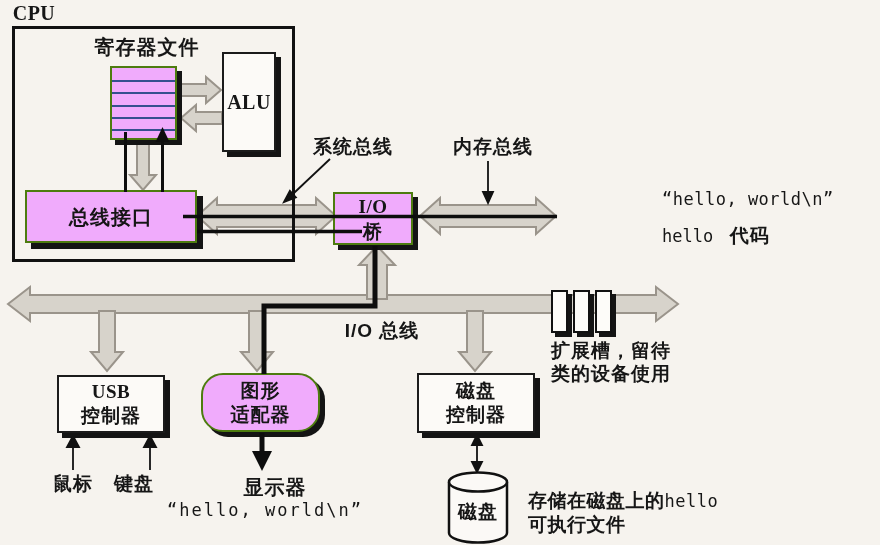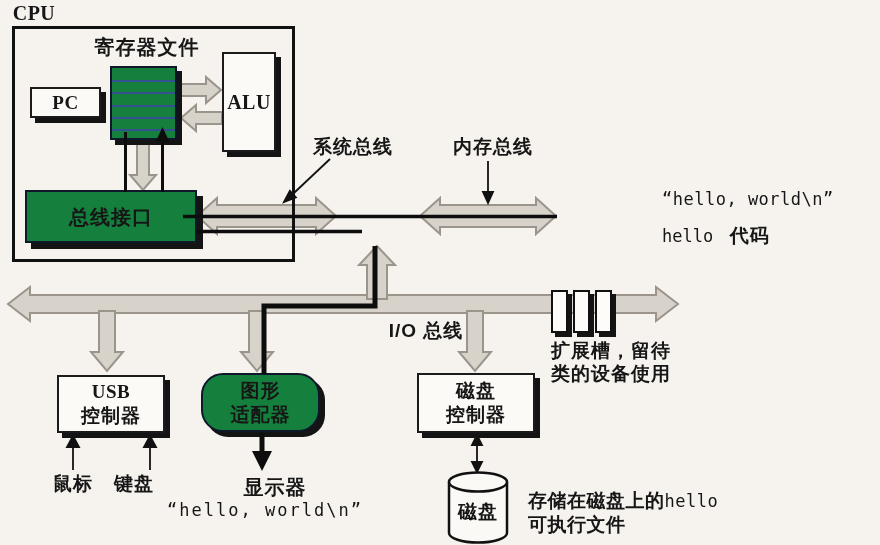--- a/index.html
+++ b/index.html
@@ -7,21 +7,21 @@
     position:relative;width:880px;height:545px;margin:0 auto;
     background:#f6f3ee;overflow:hidden;
     font-family:"Liberation Sans", sans-serif;color:#161616;
   }
   .layer{position:absolute;left:0;top:0;}
   .box{
     position:absolute;box-sizing:border-box;
     display:flex;flex-direction:column;align-items:center;justify-content:center;
     text-align:center;line-height:24px;
   }
-  .blue{background:#15803d;border:2px solid #0f172a;box-shadow:5px 5px 0 #141414;}
+  .blue{background:#f0abfc;border:2px solid #4d7c0f;box-shadow:5px 5px 0 #141414;}
   .white{background:#fcfaf7;border:2px solid #1b1b1b;box-shadow:5px 5px 0 #141414;}
   .outline{border:3px solid #111;background:transparent;}
   .cn{font-weight:600;font-size:19px;letter-spacing:1px;}
   .cn20{font-weight:600;font-size:20px;letter-spacing:1px;}
   .latin{font-family:"Liberation Serif", serif;font-weight:600;font-size:19px;letter-spacing:.5px;}
   .mono{font-family:"DejaVu Sans Mono", monospace;font-weight:500;font-size:17px;}
   .lbl{position:absolute;text-align:center;white-space:nowrap;line-height:22px;}
   .note{position:absolute;line-height:22.5px;white-space:nowrap;}
   .rf-line{position:absolute;left:0;right:0;height:2px;background:#35508f;}
   .slot{position:absolute;width:17px;height:43px;background:#fdfcf9;border:2.5px solid #111;
@@ -74,44 +74,45 @@
   <div class="lbl cn20" style="left:86px;top:36px;width:122px;">寄存器文件</div>
 
   <div class="box blue" style="left:110px;top:66px;width:67px;height:74px;">
     <div class="rf-line" style="top:12px;"></div>
     <div class="rf-line" style="top:24px;"></div>
     <div class="rf-line" style="top:37px;"></div>
     <div class="rf-line" style="top:49px;"></div>
     <div class="rf-line" style="top:61px;"></div>
   </div>
 
-  <div class="box white" style="left:30px;top:87px;width:71px;height:31px;">
-    <span class="latin">PC</span>
-  </div>
 
   <div class="box white" style="left:222px;top:52px;width:54px;height:100px;">
     <span class="latin" style="font-size:20px;">ALU</span>
   </div>
 
   <div class="box blue" style="left:25px;top:190px;width:172px;height:53px;box-shadow:6px 6px 0 #141414;">
     <span class="cn20">总线接口</span>
   </div>
 
   <div class="lbl cn" style="left:308px;top:136px;width:90px;">系统总线</div>
   <div class="lbl cn" style="left:447px;top:136px;width:92px;">内存总线</div>
 
+  <div class="box blue" style="left:333px;top:192px;width:80px;height:53px;line-height:25px;">
+    <span class="latin">I/O</span>
+    <span class="cn">桥</span>
+  </div>
 
 
   <div class="lbl mono" style="left:662px;top:188px;width:216px;text-align:left;letter-spacing:.5px;">“hello, world\n”</div>
   <div class="lbl" style="left:662px;top:225px;text-align:left;">
     <span class="mono">hello</span>
     <span class="cn" style="margin-left:12px;">代码</span>
   </div>
 
-  <div class="lbl cn" style="left:341px;top:320px;width:82px;margin-left:44px;">I/O 总线</div>
+  <div class="lbl cn" style="left:341px;top:320px;width:82px;">I/O 总线</div>
 
   <div class="slot" style="left:551px;top:290px;"></div>
   <div class="slot" style="left:573px;top:290px;"></div>
   <div class="slot" style="left:595px;top:290px;"></div>
 
   <div class="note cn" style="left:551px;top:340px;">
     <div>扩展槽，留待</div>
     <div>类的设备使用</div>
   </div>
 

